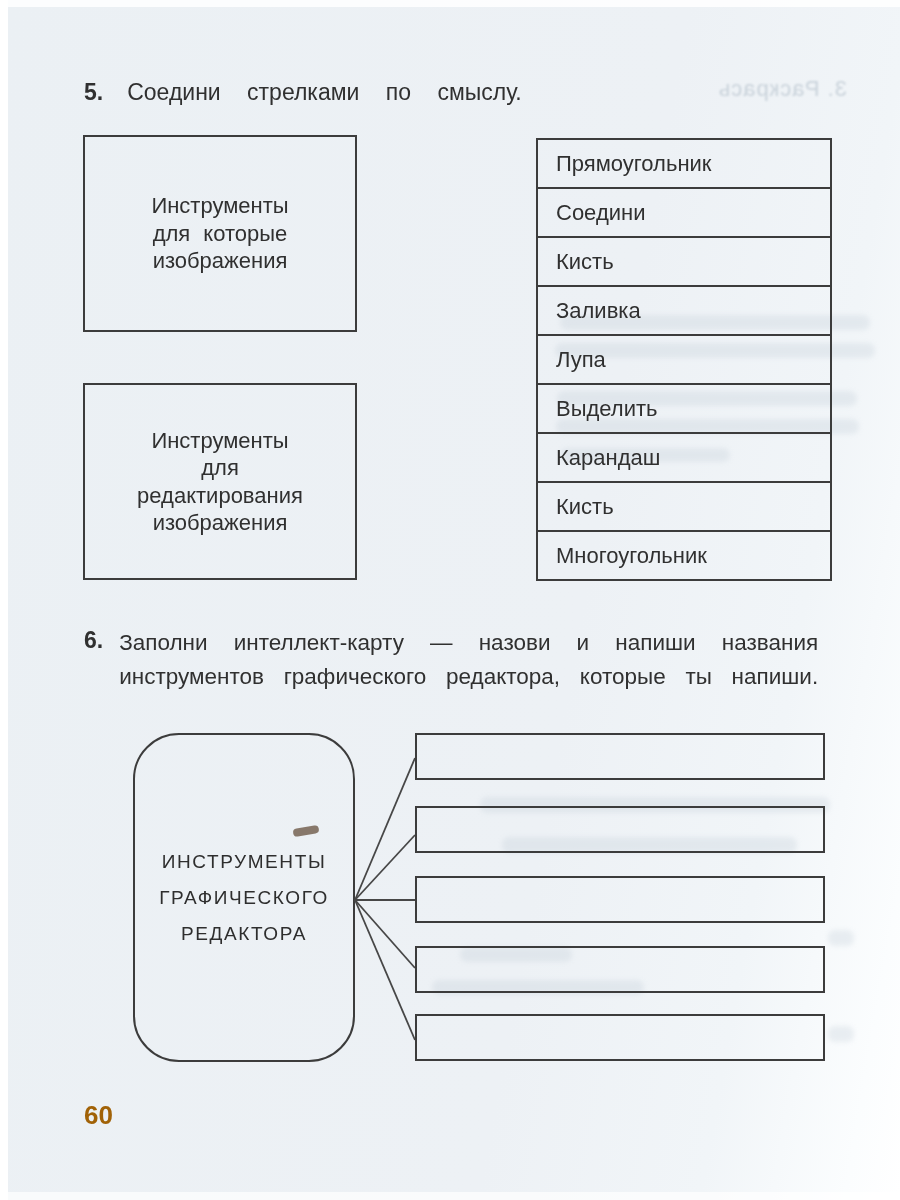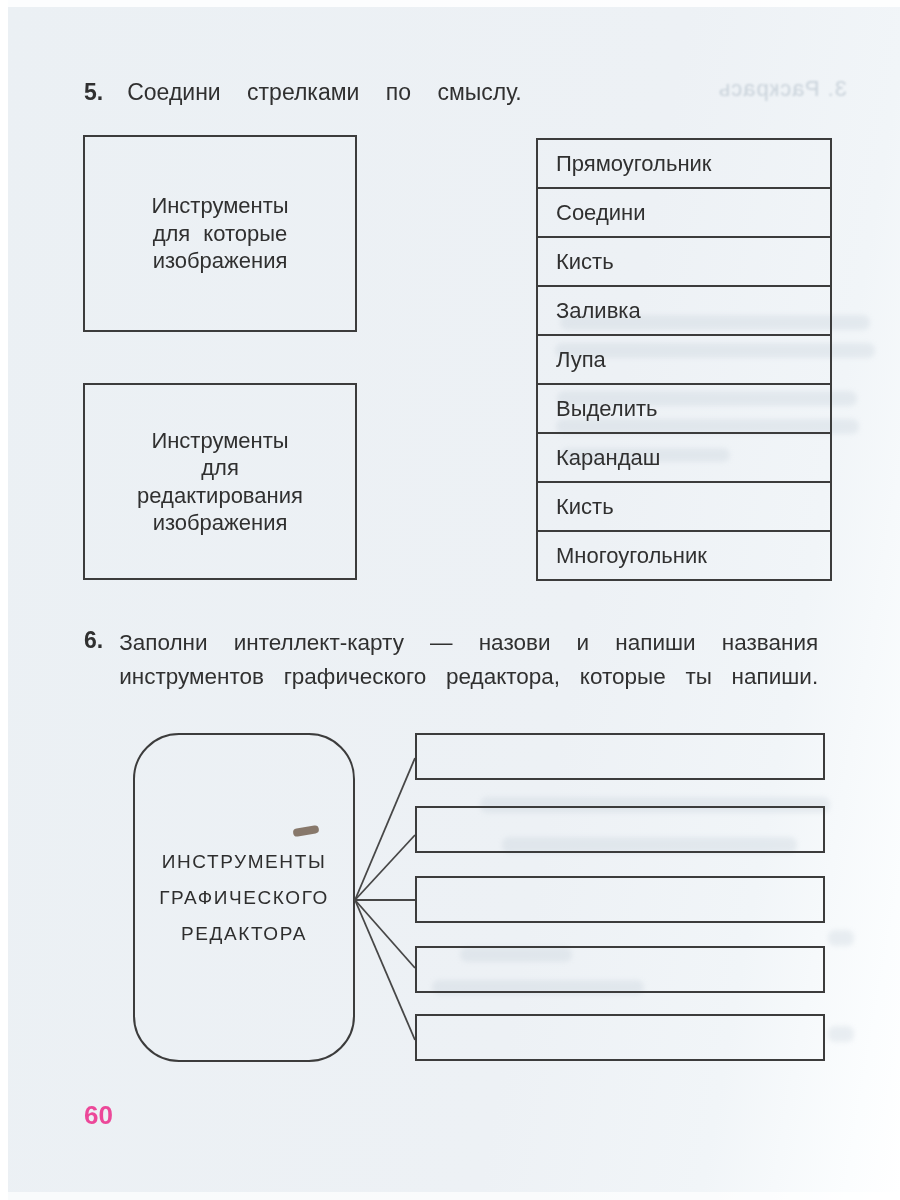--- a/index.html
+++ b/index.html
@@ -86,21 +86,21 @@
   .blank-box{
     position:absolute;left:415px;width:410px;height:47px;
     border:2px solid #3c3c3c;box-sizing:border-box;background:transparent;
   }
   .blank-1{top:733px;}
   .blank-2{top:806px;}
   .blank-3{top:876px;}
   .blank-4{top:946px;}
   .blank-5{top:1014px;}
 
-  .page-num{position:absolute;left:84px;top:1100px;font-size:26px;font-weight:700;color:#ec4899;}
+  .page-num{position:absolute;left:84px;top:1100px;font-size:26px;font-weight:700;color:#a16207;}
 </style>
 </head>
 <body>
 
 <div class="paper"></div>
 <div class="edge-left"></div>
 <div class="edge-top"></div>
 <div class="edge-bottom"></div>
 
 <div class="ghost-text">3. Раскрась</div>

